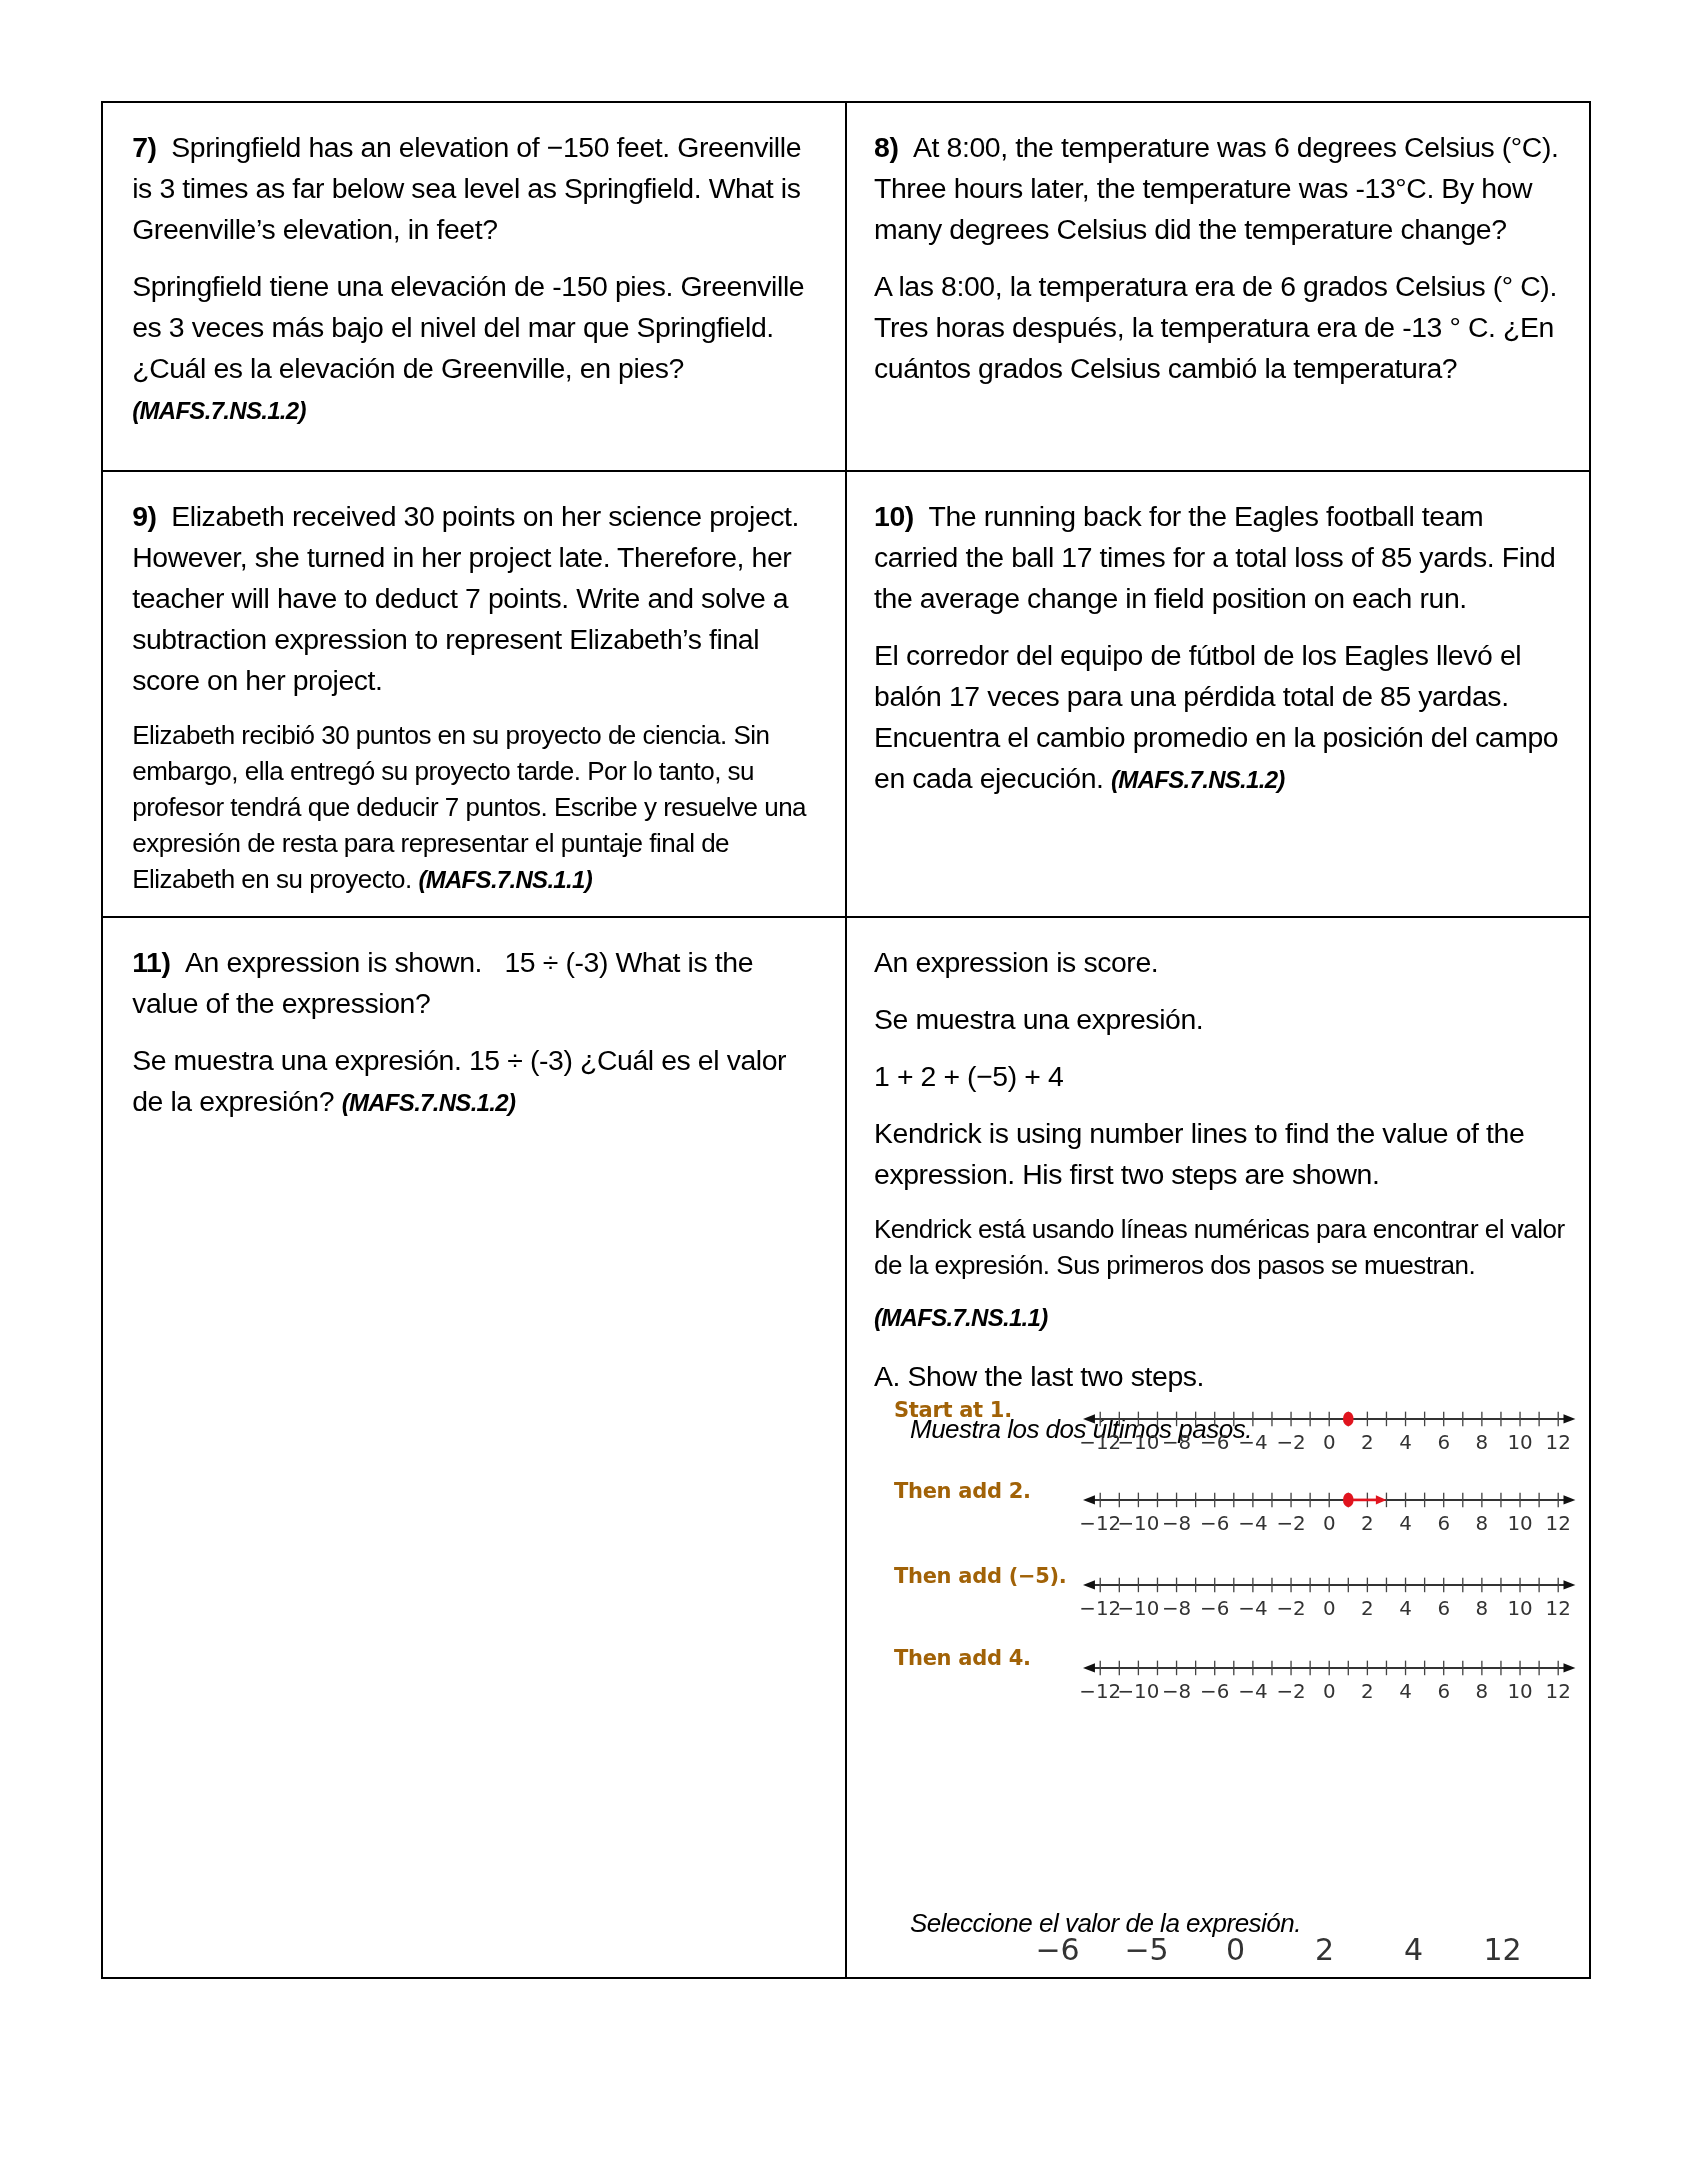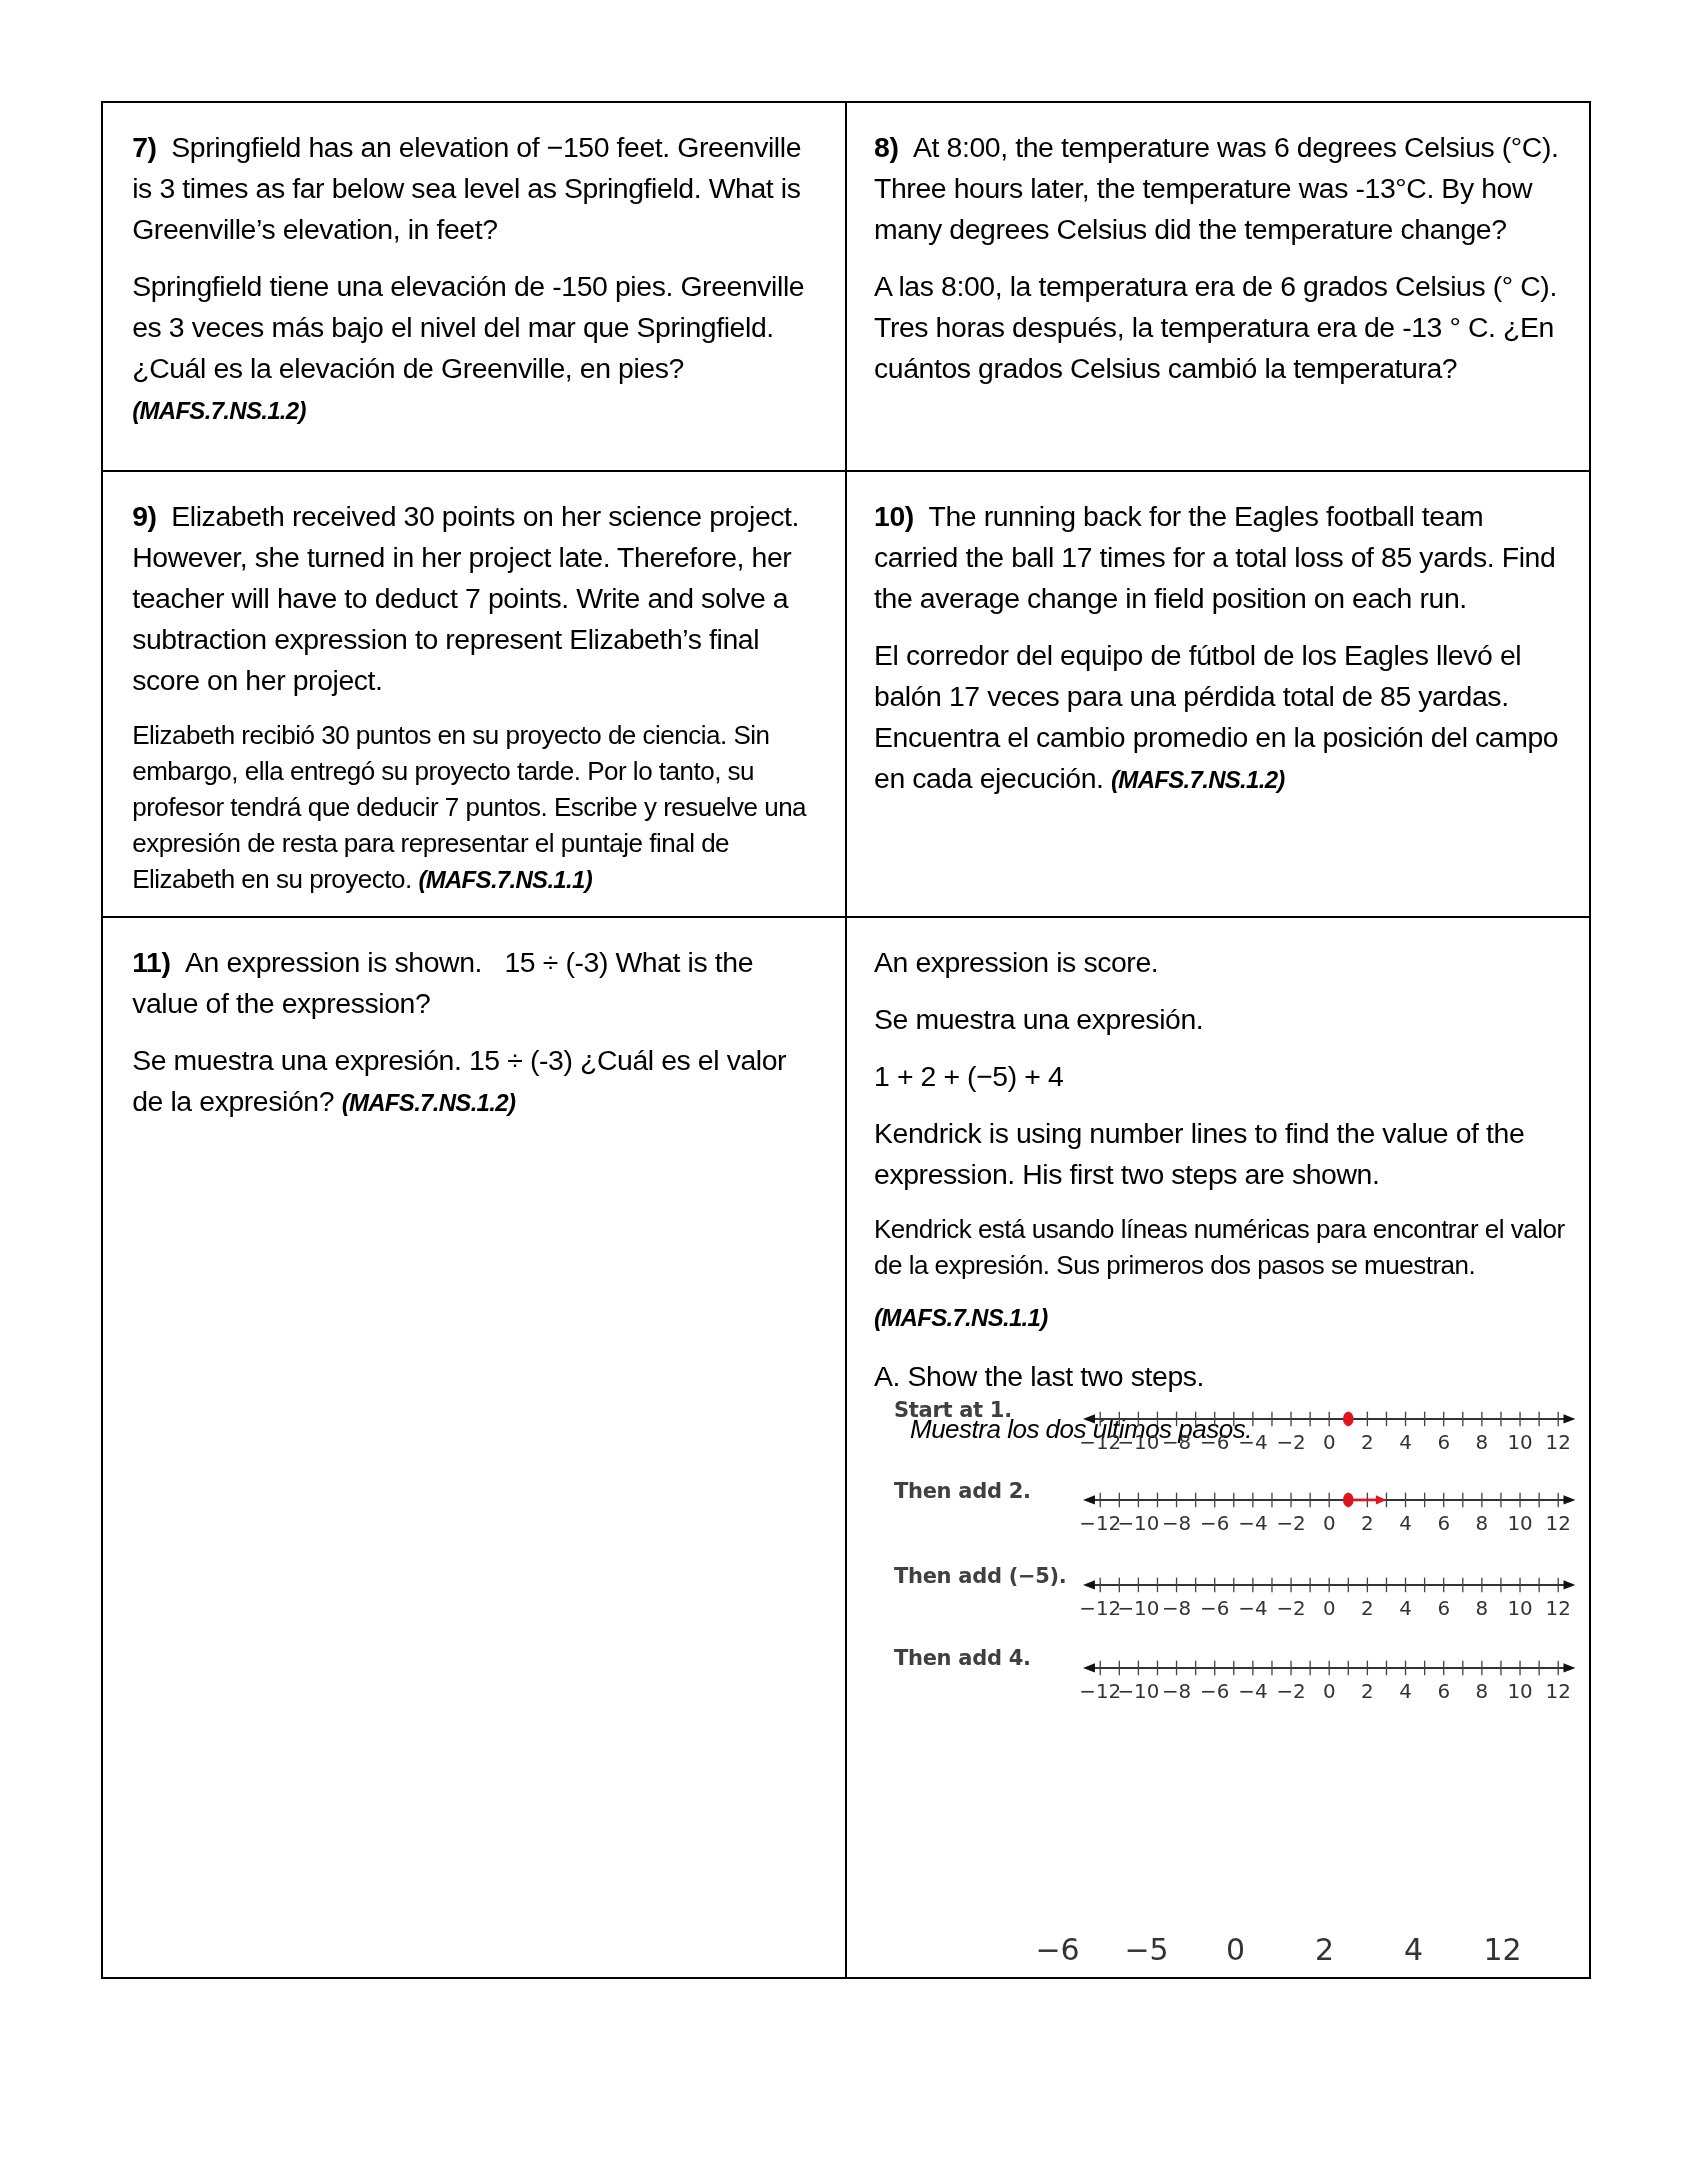--- a/index.html
+++ b/index.html
@@ -11,21 +11,21 @@
     .vline { position: absolute; left: 742px; top: 0; bottom: 0; width: 2px; background: #000; }
     .hline { position: absolute; left: 0; right: 0; height: 2px; background: #000; }
     .txt { font-size: 28.4px; line-height: 41px; letter-spacing: -0.4px; }
     .txt.small { font-size: 26px; line-height: 36px; letter-spacing: -0.5px; }
     .num { font-weight: bold; margin-right: 14.6px; }
     .std { font-weight: bold; font-style: italic; font-size: 24px; letter-spacing: -0.7px; }
     .p { margin: 16px; }
     .center { text-align: left; }
     .indent { padding-left: 36px; font-style: italic; }
     .nl-label { position: absolute; font-family: "DejaVu Sans", sans-serif; font-weight: bold;
-                font-size: 21px; color: #404040; letter-spacing: -0.3px; }
+                font-size: 21px; color: #a16207; letter-spacing: -0.3px; }
     svg text { font-family: "DejaVu Sans", sans-serif; }
     .choices { position: absolute; display: flex; font-family: "DejaVu Sans", sans-serif;
                font-size: 30px; color: #333; }
     .choice { width: 89px; text-align: center; }
   </style>
 </head>
 <body>
 
 <div class="grid">
   <div class="vline"></div>
@@ -267,20 +267,21 @@
           <text x="712" y="70" text-anchor="middle" font-size="30" fill="#333">0</text>
           <text x="769.6666666666667" y="70" text-anchor="middle" font-size="30" fill="#333">2</text>
           <text x="827.3333333333333" y="70" text-anchor="middle" font-size="30" fill="#333">4</text>
           <text x="885" y="70" text-anchor="middle" font-size="30" fill="#333">6</text>
           <text x="942.6666666666666" y="70" text-anchor="middle" font-size="30" fill="#333">8</text>
           <text x="1000.3333333333334" y="70" text-anchor="middle" font-size="30" fill="#333">10</text>
           <text x="1058" y="70" text-anchor="middle" font-size="30" fill="#333">12</text>
         </svg>
       </div>
 
+    <p class="p txt small indent" style="position:absolute; left:0; top:963px;">Seleccione el valor de la expresión.</p>
 
     <div class="choices" style="left:155px; top:1006px;" id="choices">
         <span class="choice">−6</span>
         <span class="choice">−5</span>
         <span class="choice">0</span>
         <span class="choice">2</span>
         <span class="choice">4</span>
         <span class="choice">12</span>
       </div>
   </div>

